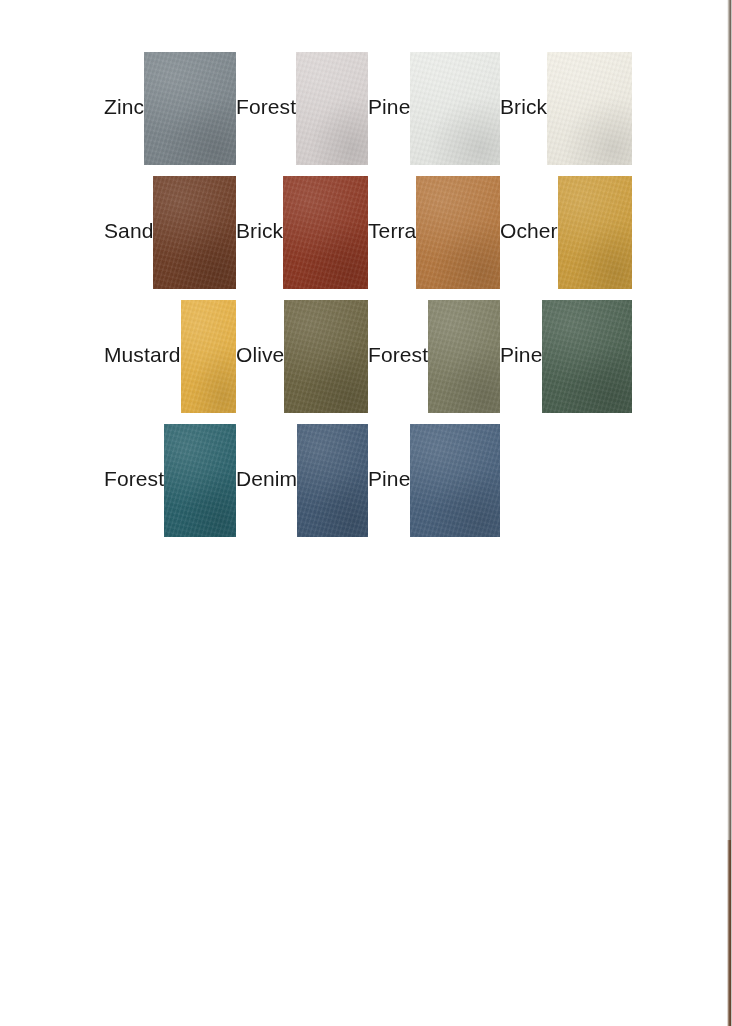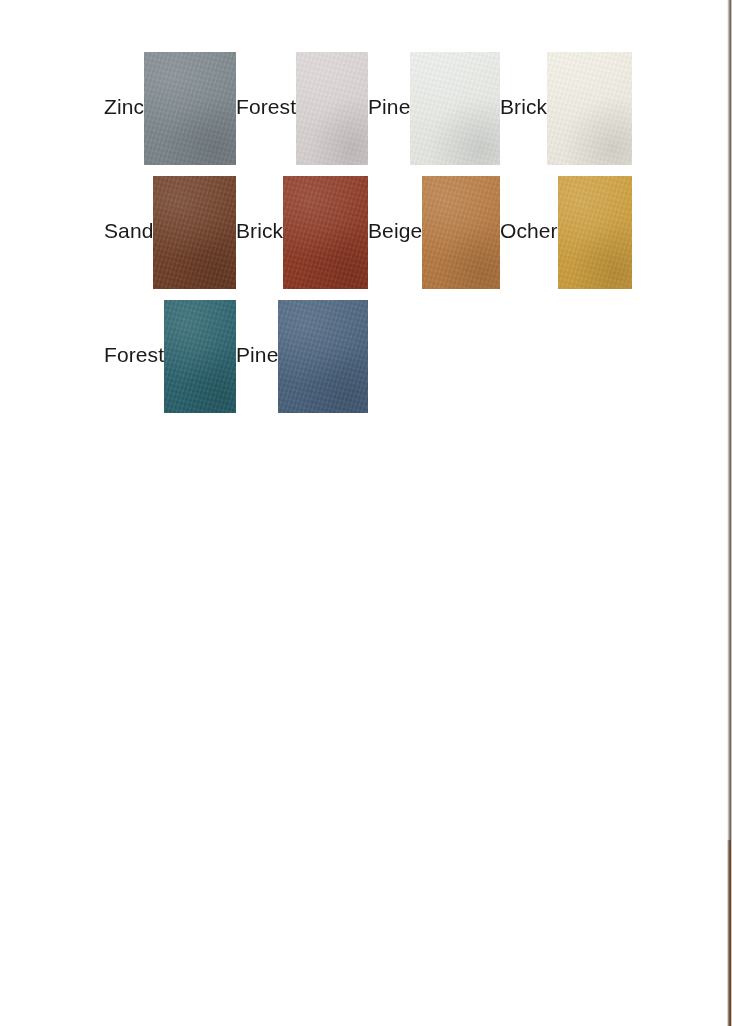--- a/index.html
+++ b/index.html
@@ -140,34 +140,56 @@
   <div class="swatch-row">
     <div class="swatch-cell">
       <div class="swatch-label">Sand</div>
       <div class="swatch-chip" style="background-color: rgb(110, 60, 36); border-color: rgb(78, 39, 21);"></div>
     </div>
     <div class="swatch-cell">
       <div class="swatch-label">Brick</div>
       <div class="swatch-chip" style="background-color: rgb(141, 53, 32); border-color: rgb(104, 34, 18);"></div>
     </div>
     <div class="swatch-cell">
-      <div class="swatch-label">Beige</div>
+      <div class="swatch-label">Terra</div>
       <div class="swatch-chip" style="background-color: rgb(184, 121, 63); border-color: rgb(150, 93, 42);"></div>
     </div>
     <div class="swatch-cell">
       <div class="swatch-label">Ocher</div>
       <div class="swatch-chip" style="background-color: rgb(207, 159, 60); border-color: rgb(171, 127, 36);"></div>
     </div>
   </div>
 
+  <div class="swatch-row">
+    <div class="swatch-cell">
+      <div class="swatch-label">Mustard</div>
+      <div class="swatch-chip" style="background-color: rgb(232, 178, 67); border-color: rgb(200, 147, 43);"></div>
+    </div>
+    <div class="swatch-cell">
+      <div class="swatch-label">Olive</div>
+      <div class="swatch-chip" style="background-color: rgb(107, 99, 64); border-color: rgb(75, 68, 41);"></div>
+    </div>
+    <div class="swatch-cell">
+      <div class="swatch-label">Forest</div>
+      <div class="swatch-chip" style="background-color: rgb(125, 125, 98); border-color: rgb(93, 93, 69);"></div>
+    </div>
+    <div class="swatch-cell">
+      <div class="swatch-label">Pine</div>
+      <div class="swatch-chip" style="background-color: rgb(73, 96, 79); border-color: rgb(47, 67, 53);"></div>
+    </div>
+  </div>
 
   <div class="swatch-row">
     <div class="swatch-cell">
       <div class="swatch-label">Forest</div>
       <div class="swatch-chip" style="background-color: rgb(38, 96, 106); border-color: rgb(21, 65, 73);"></div>
+    </div>
+    <div class="swatch-cell">
+      <div class="swatch-label">Denim</div>
+      <div class="swatch-chip" style="background-color: rgb(63, 87, 114); border-color: rgb(40, 60, 83);"></div>
     </div>
     <div class="swatch-cell">
       <div class="swatch-label">Pine</div>
       <div class="swatch-chip" style="background-color: rgb(71, 96, 124); border-color: rgb(45, 68, 92);"></div>
     </div>
     <div class="swatch-cell empty">
       <div class="swatch-label"></div>
       <div class="swatch-chip"></div>
     </div>
   </div>

